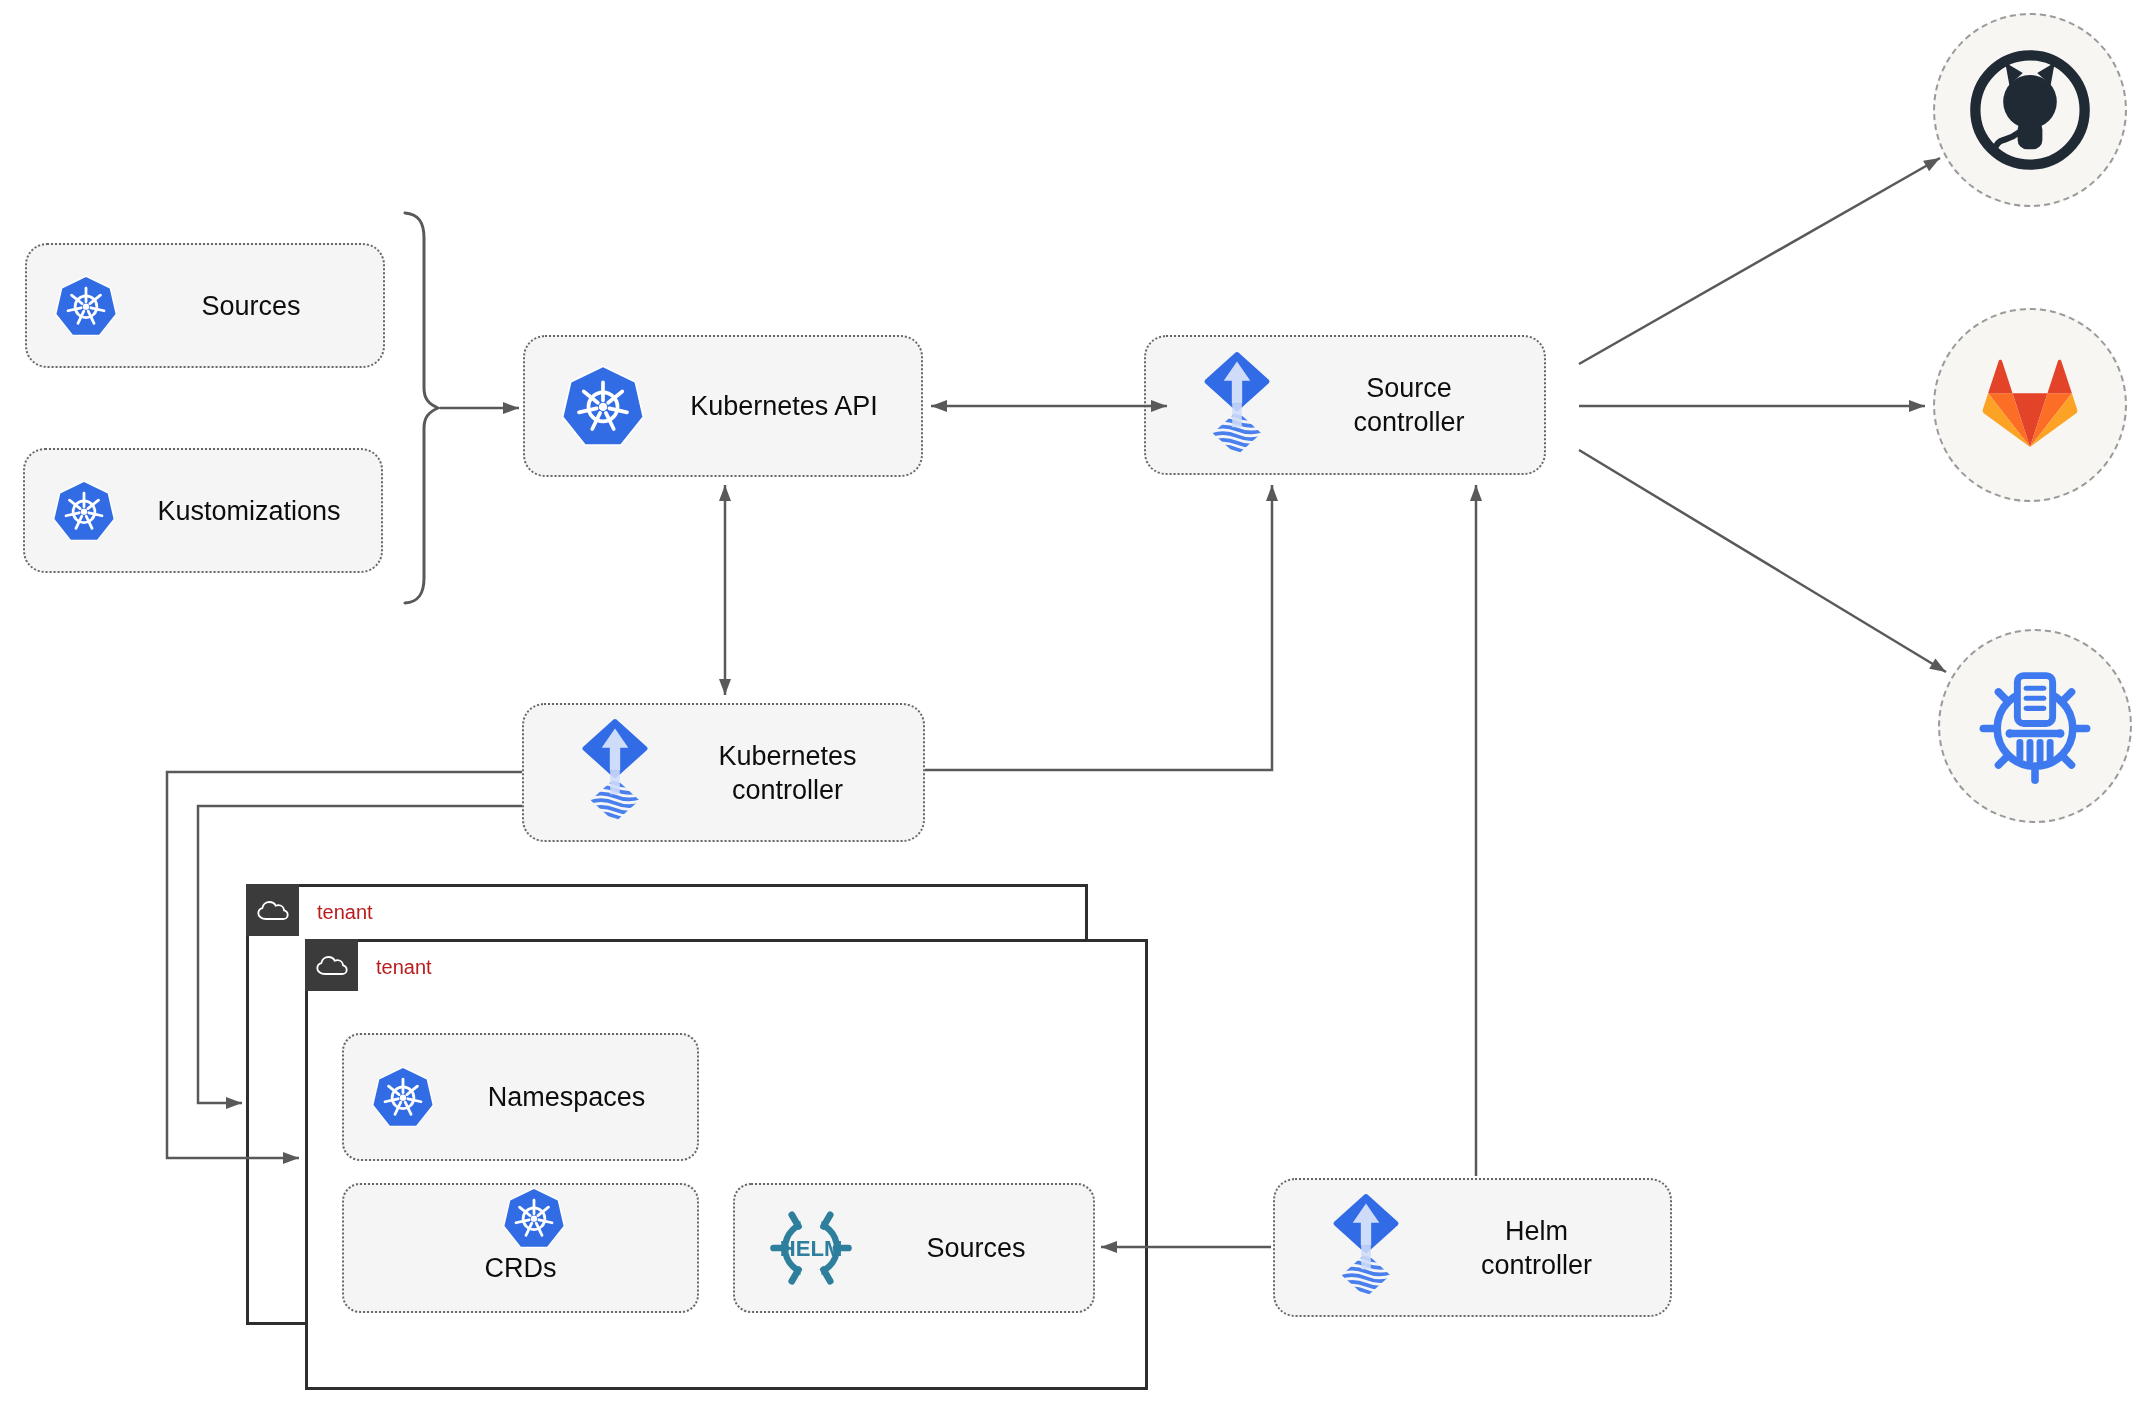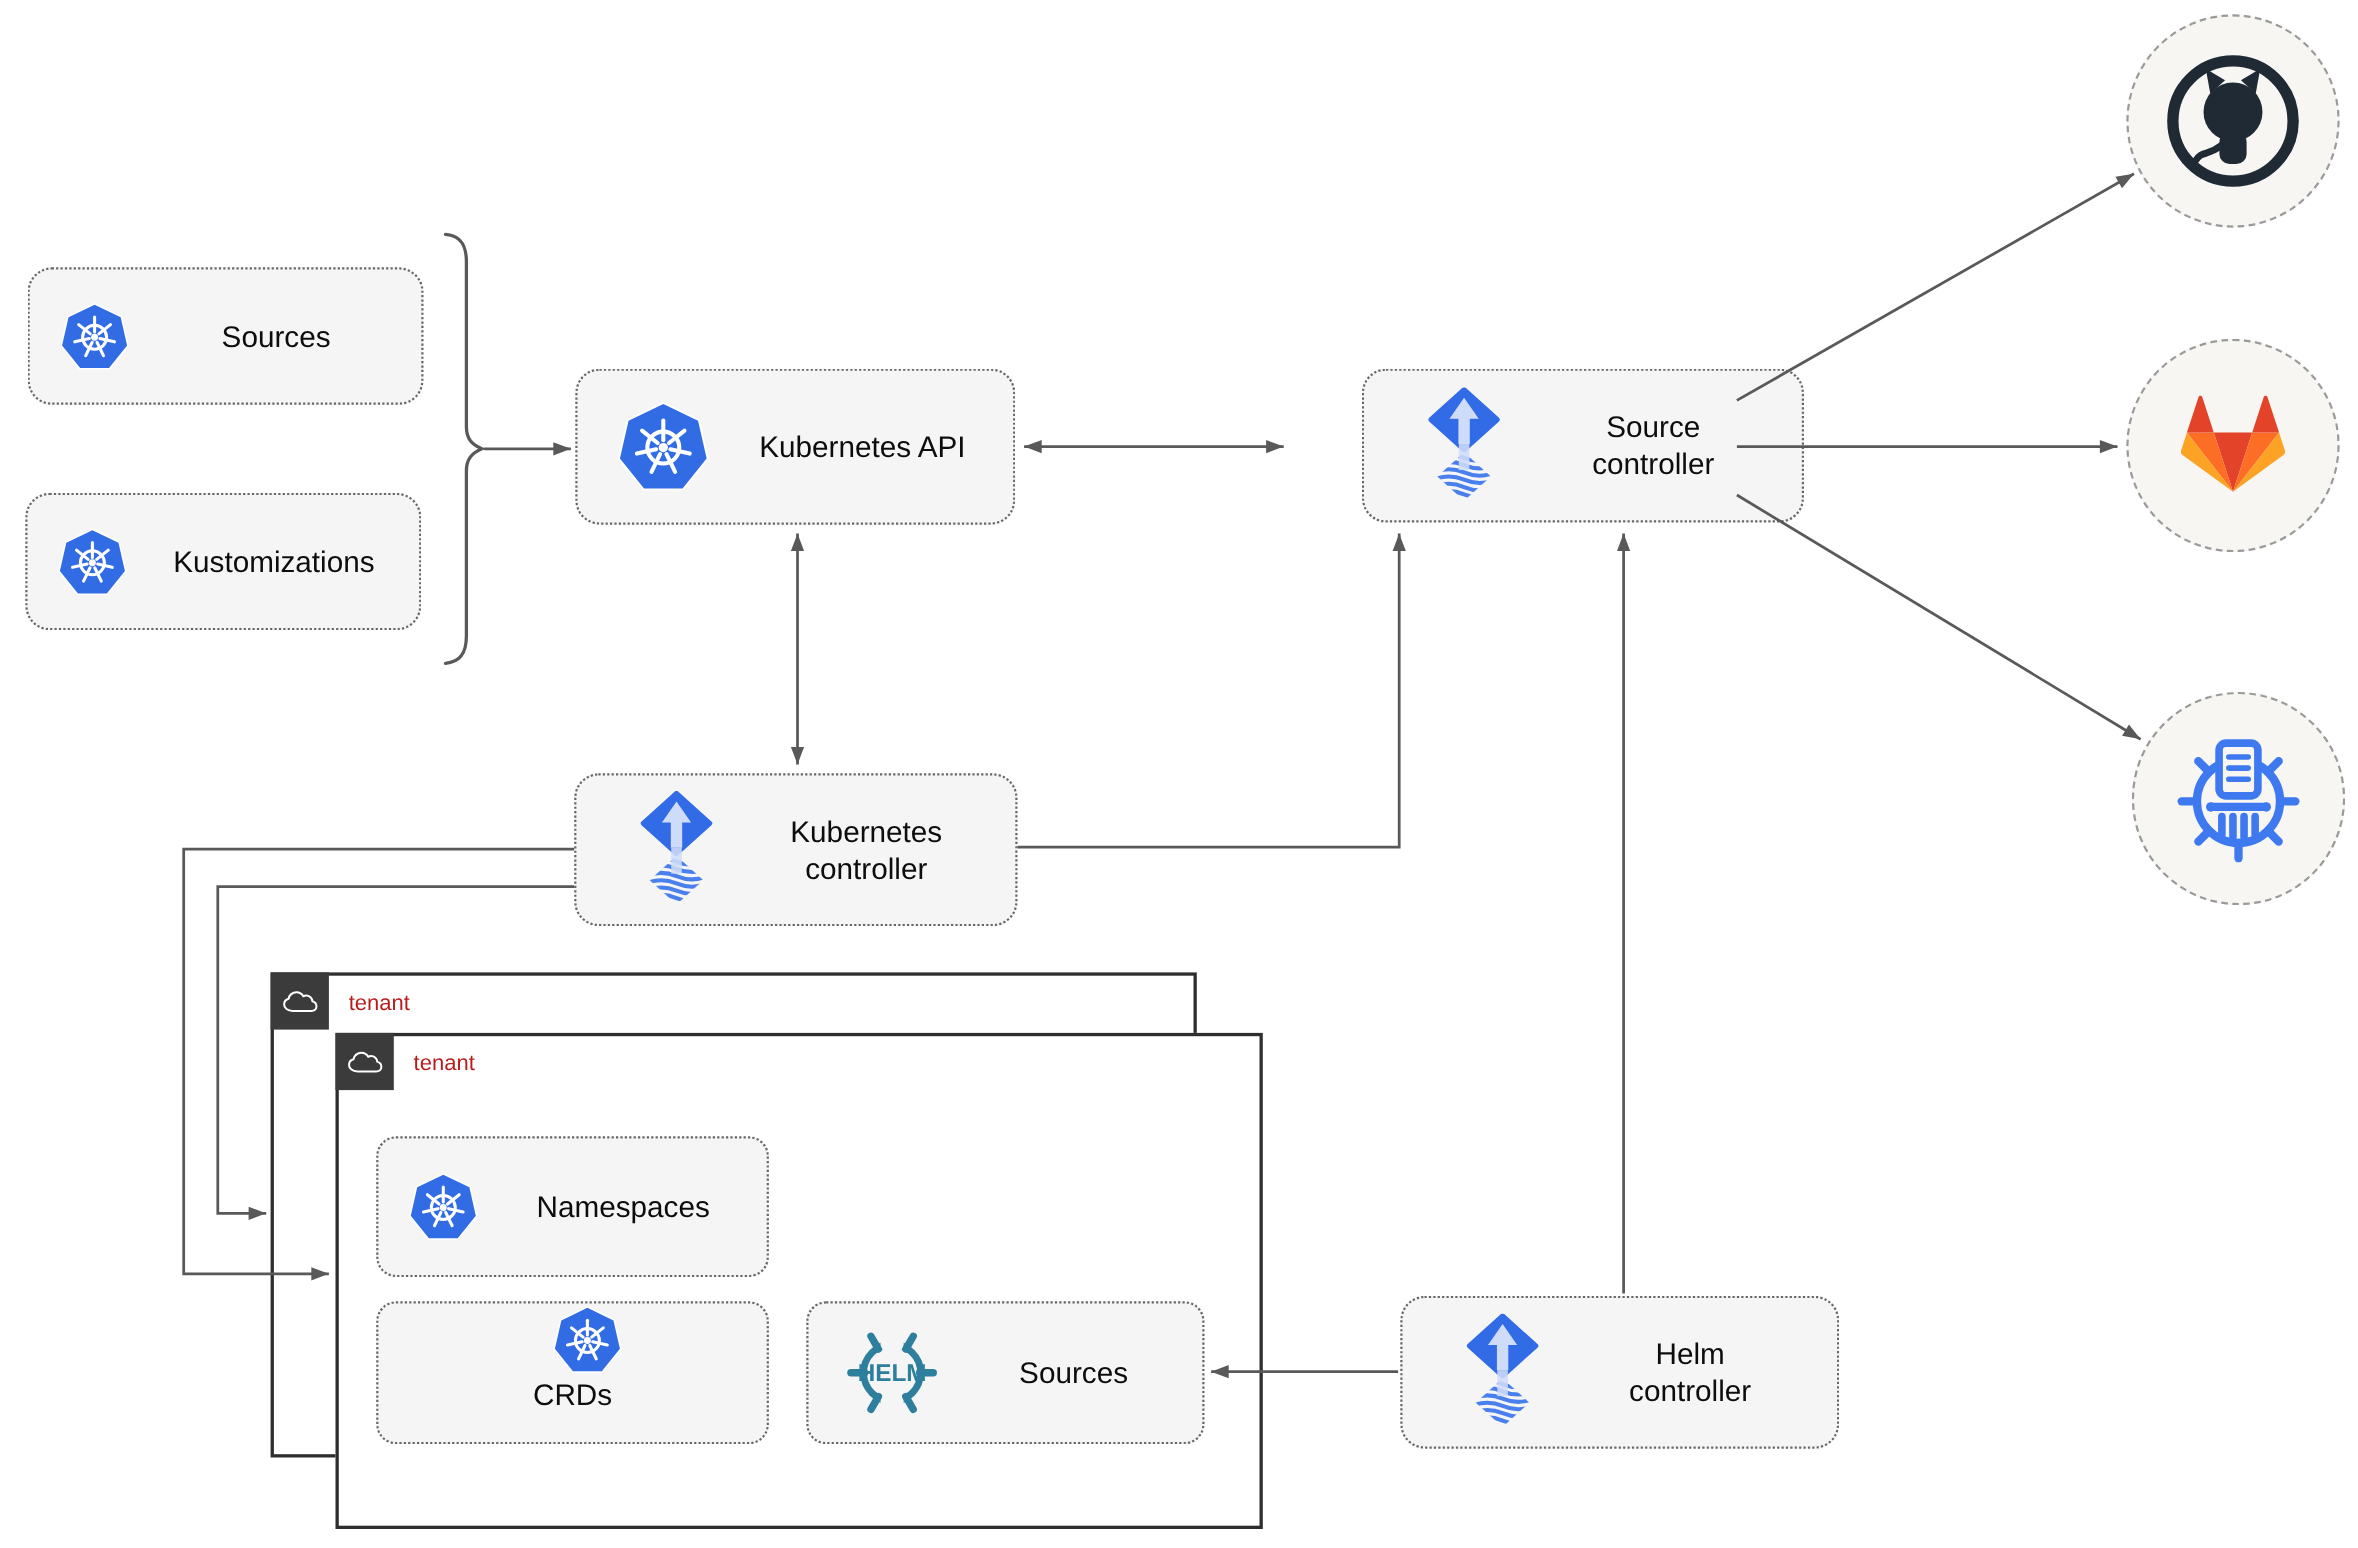--- a/index.html
+++ b/index.html
@@ -11,21 +11,21 @@
   .node{
     position:absolute;box-sizing:border-box;display:flex;align-items:center;
     background:#f5f5f5;border:2px dotted #666;border-radius:22px;z-index:30;justify-content:flex-end;
   }
   .node .nlabel{flex:1;text-align:center;font-size:27px;line-height:34px;color:#0d0d0d;}
   .node .icn{flex:0 0 auto;display:flex;align-items:center;justify-content:center;}
   
   .n-sources{left:25px;top:243px;width:360px;height:125px;}
   .n-kustomizations{left:23px;top:448px;width:360px;height:125px;}
   .n-k8sapi{left:523px;top:335px;width:400px;height:142px;}
-  .n-sourcectl{left:1238px;top:335px;width:402px;height:140px;}
+  .n-sourcectl{left:1144px;top:335px;width:402px;height:140px;}
   .n-kustomizectl{left:522px;top:703px;width:403px;height:139px;}
   .n-helmctl{left:1273px;top:1178px;width:399px;height:139px;z-index:32;}
   
   .n-namespaces{left:342px;top:1033px;width:357px;height:128px;border-radius:18px;z-index:26;}
   .n-rbac{left:733px;top:1033px;width:362px;height:128px;border-radius:18px;z-index:26;}
   .n-crds{left:342px;top:1183px;width:357px;height:130px;border-radius:18px;z-index:26;flex-direction:column;}
   .n-releases{left:733px;top:1183px;width:362px;height:130px;border-radius:18px;z-index:26;}
   .k8s-sm{width:66px;height:66px;margin-left:26px;}
   .k8s-lg{width:88px;height:88px;margin-left:34px;}
   .flux-ic{width:74px;height:108px;margin-left:54px;}

